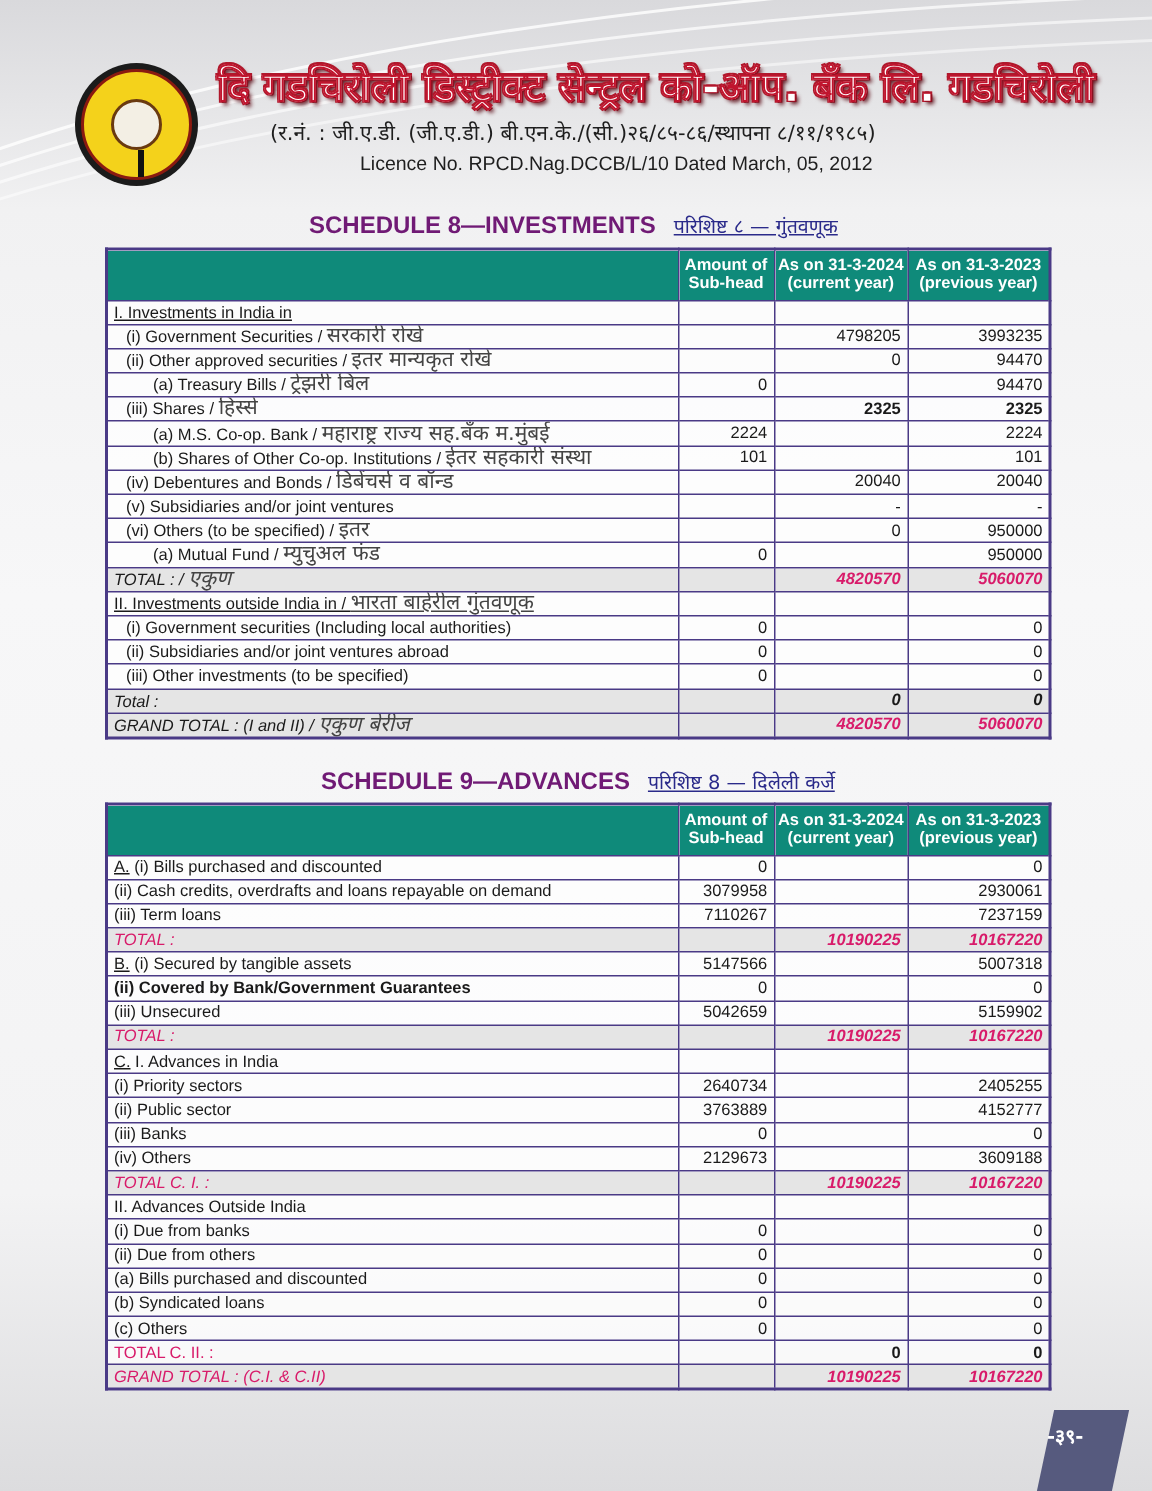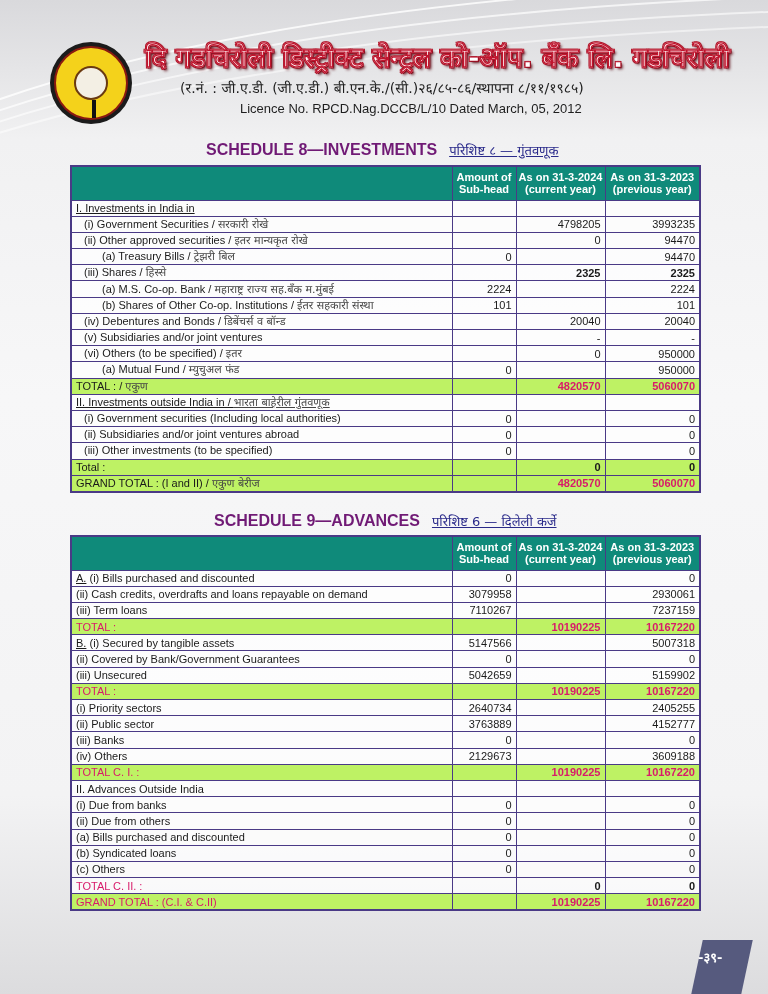--- a/index.html
+++ b/index.html
@@ -57,22 +57,22 @@
     white-space: nowrap; overflow: hidden;
   }
   table.sched th {
     background: #0f8a7a; color: #ffffff; font-weight: bold; text-align: center;
     font-size: 11px; line-height: 12px; height: 34px; padding: 1px 2px; border-color: #4a3a86;
   }
   table.sched th.blank { background: #0f8a7a; }
   td.num { text-align: right; }
   td.bold { font-weight: bold; }
   td.pink { color: #d81b6a; font-weight: bold; margin-left: 16px; }
-  tr.green td { background: #bef264; }
-  .mr-small { font-family: "DejaVu Sans", sans-serif; font-size: 11px; color: #444; }
+  tr.green td { background: #e5e5e5; font-style: italic; }
+  .mr-small { font-family: "DejaVu Sans", sans-serif; font-size: 14px; color: #444; }
   .u { text-decoration: underline; }
   .pad1 { padding-left: 12px !important; }
   .pad3 { padding-left: 30px !important; }
   .page-tab {
     position: absolute; left: 690px; top: 940px; width: 50px; height: 60px;
     background: #565a7e; transform: skewX(-12deg); transform-origin: bottom left;
   }
   .page-no {
     position: absolute; left: 698px; top: 948px; color: #fff; font-family: "DejaVu Sans", sans-serif;
     font-size: 13px; font-weight: bold; white-space: nowrap;
@@ -227,21 +227,21 @@
         <td class=""><span class="">GRAND TOTAL : (I and II) / </span><span class="mr-small">एकुण बेरीज</span></td>
         <td class="num"></td>
         <td class="num pink">4820570</td>
         <td class="num pink">5060070</td>
       </tr>
     </tbody>
 </table>
 
 <div class="sched-title" style="left:214px; top:512px;">
   <span class="en">SCHEDULE 9—ADVANCES</span>
-  <span class="mr">परिशिष्ट 6 — दिलेली कर्जे</span>
+  <span class="mr">परिशिष्ट 8 — दिलेली कर्जे</span>
 </div>
 
 <table class="sched" id="t9" style="left:70px; top:535px; width:629px;">
   <colgroup>
       <col style="width:381px">
       <col style="width:64px">
       <col style="width:89px">
       <col style="width:95px">
     </colgroup>
   <thead>
@@ -277,38 +277,44 @@
         <td class="num pink">10190225</td>
         <td class="num pink">10167220</td>
       </tr>
       <tr>
         <td class="" style="font-weight:normal"><span class="u">B.</span><span> (i) Secured by tangible assets</span></td>
         <td class="num">5147566</td>
         <td class="num"></td>
         <td class="num">5007318</td>
       </tr>
       <tr>
-        <td class="" style="font-weight:normal"><span class="u"></span><span>(ii) Covered by Bank/Government Guarantees</span></td>
+        <td class="" style="font-weight:bold"><span class="u"></span><span>(ii) Covered by Bank/Government Guarantees</span></td>
         <td class="num">0</td>
         <td class="num"></td>
         <td class="num">0</td>
       </tr>
       <tr>
         <td class="" style="font-weight:normal"><span class="u"></span><span>(iii) Unsecured</span></td>
         <td class="num">5042659</td>
         <td class="num"></td>
         <td class="num">5159902</td>
       </tr>
       <tr class="green">
         <td class="pink" style="font-weight:normal"><span class="u"></span><span>TOTAL :</span></td>
         <td class="num"></td>
         <td class="num pink">10190225</td>
         <td class="num pink">10167220</td>
       </tr>
       <tr>
+        <td class="" style="font-weight:normal"><span class="u">C.</span><span> I. Advances in India</span></td>
+        <td class="num"></td>
+        <td class="num"></td>
+        <td class="num"></td>
+      </tr>
+      <tr>
         <td class="" style="font-weight:normal"><span class="u"></span><span>(i) Priority sectors</span></td>
         <td class="num">2640734</td>
         <td class="num"></td>
         <td class="num">2405255</td>
       </tr>
       <tr>
         <td class="" style="font-weight:normal"><span class="u"></span><span>(ii) Public sector</span></td>
         <td class="num">3763889</td>
         <td class="num"></td>
         <td class="num">4152777</td>

